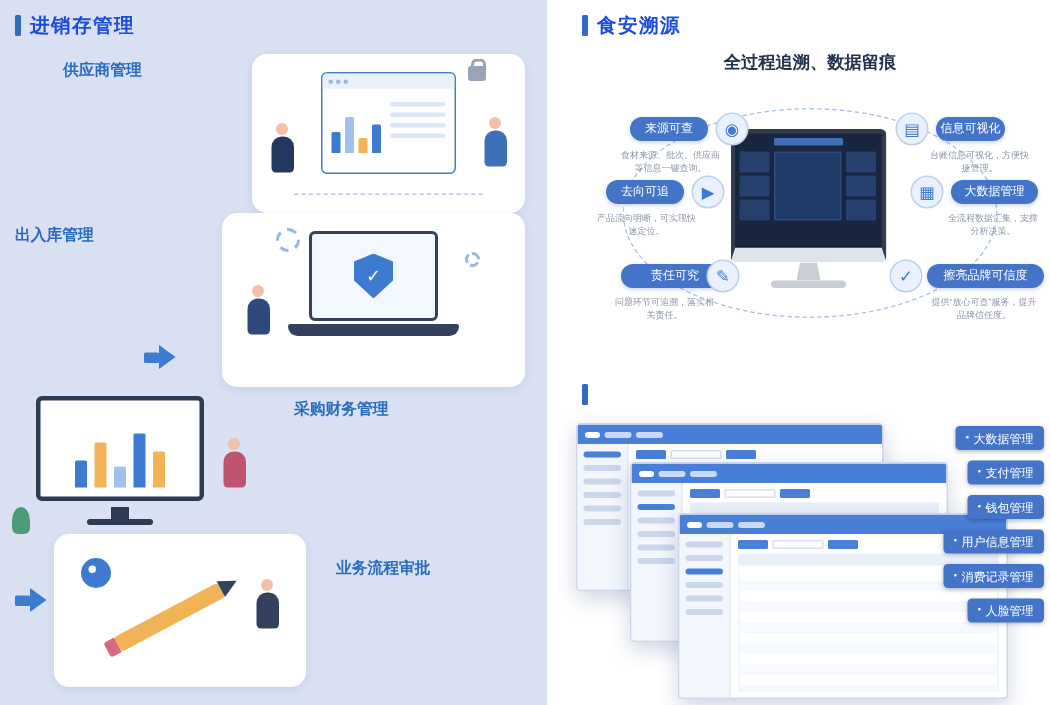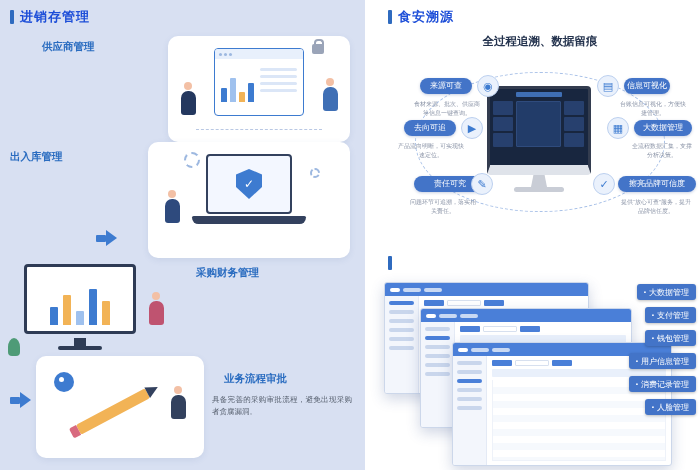--- a/index.html
+++ b/index.html
@@ -210,21 +210,20 @@
 
     <div class="card" style="left:36px;top:356px;width:168px;height:102px">
       <span class="palette" style="left:18px;top:16px"></span>
       <div class="pencil" style="left:38px;top:50px"></div>
       <div class="person" style="right:18px;top:30px">
         <span class="head"></span>
           <span class="pbody" style="background:#33415e"></span>
       </div>
     </div>
     <h2 class="shead" style="left:224px;top:372px">业务流程审批</h2>
-    <p class="sbody" style="left:212px;top:394px;width:140px">具备完善的采购审批流程，避免出现采购者贪腐漏洞。</p>
 
   </section>
 
   <section class="panel right">
 
     <div class="sec-title" style="left:23px;top:8px">
       <span class="tbar"></span>
       <h1>食安溯源</h1>
     </div>
 

